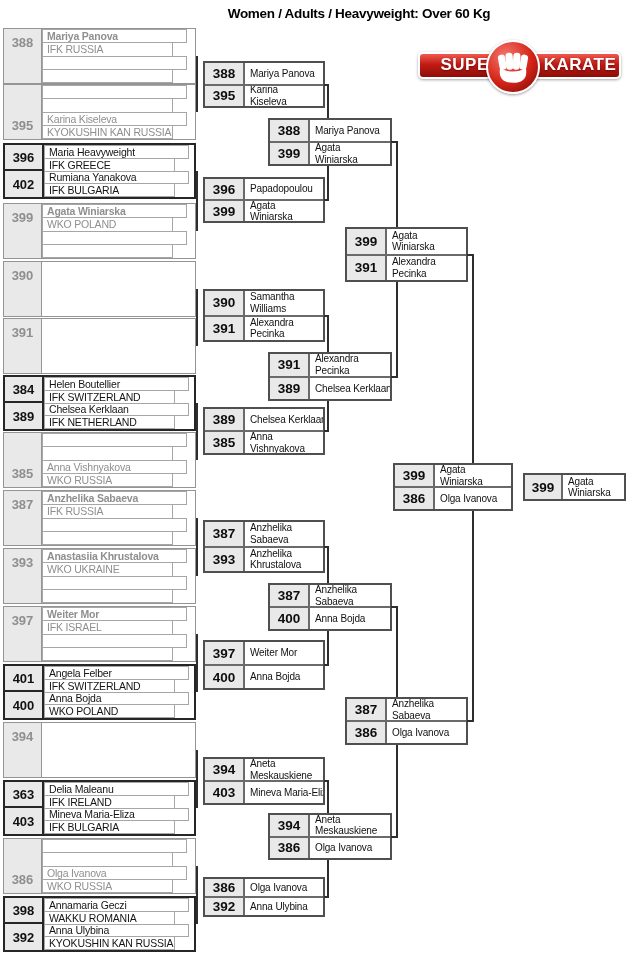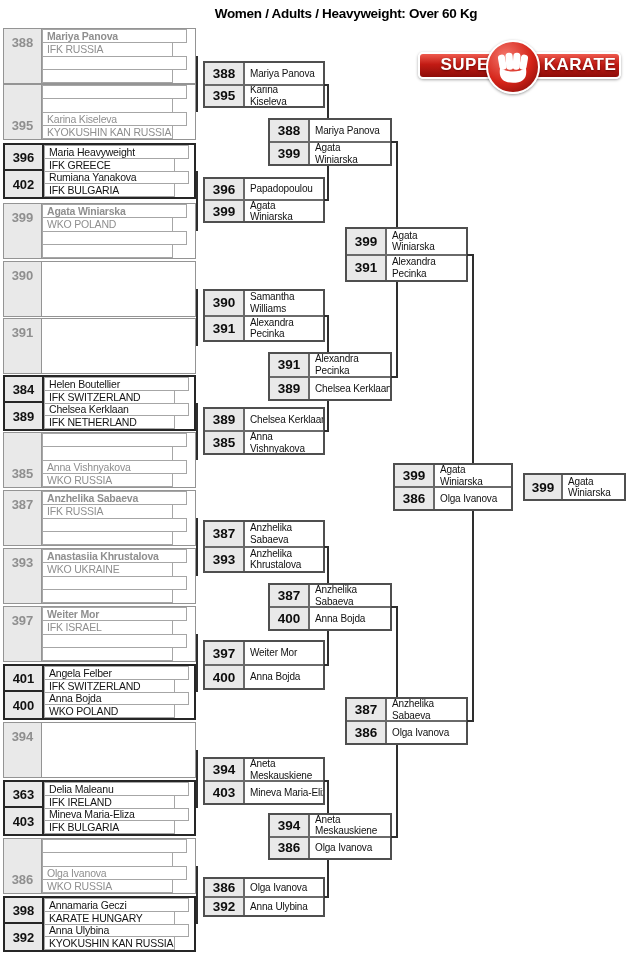--- a/index.html
+++ b/index.html
@@ -1,18 +1,18 @@
 <!DOCTYPE html>
 <html><head>
 <meta charset="utf-8">
 <style>
   html,body{margin:0;padding:0;background:#fff;}
   #stage{position:relative;width:636px;height:963px;background:#fff;overflow:hidden;
          font-family:"Liberation Sans", sans-serif;color:var(--black,#141414);}
-  .title{position:absolute;left:346px;top:6px;transform:translateX(-50%);
+  .title{position:absolute;left:359px;top:6px;transform:translateX(-50%);
          font-size:13.5px;font-weight:bold;letter-spacing:-0.3px;white-space:nowrap;color:#000;}
   
   .group{position:absolute;left:3px;width:193px;height:56px;box-sizing:border-box;
          background:#fff;display:flex;}
   .group.match{border:2px solid #262626;}
   .group.bye{border:1px solid #949494;}
   .numcol{width:37px;flex:none;background:var(--shade,#e9e9e9);position:relative;}
   .group.match .numcol{border-right:2px solid #262626;}
   .group.bye .numcol{border-right:1px solid #949494;}
   .numhalf{position:absolute;left:0;right:0;height:50%;display:flex;align-items:center;justify-content:center;}
@@ -286,21 +286,21 @@
       <div class="numcol split">
         <div>
           <span class="num">398</span>
         </div>
         <div>
           <span class="num">392</span>
         </div>
       </div>
       <div class="cellcol">
         <div class="cell namec">Annamaria Geczi</div>
-        <div class="cell clubc">KARATE HUNGARY</div>
+        <div class="cell clubc">WAKKU ROMANIA</div>
         <div class="cell namec">Anna Ulybina</div>
         <div class="cell clubc">KYOKUSHIN KAN RUSSIA</div>
       </div>
     </div>
     <div class="brkt" style="left: 203px; top: 61px; width: 122px; height: 47px;">
       <div class="brow">
         <div class="bnum">388</div>
         <div class="bname">
           <div>Mariya Panova</div>
         </div>

